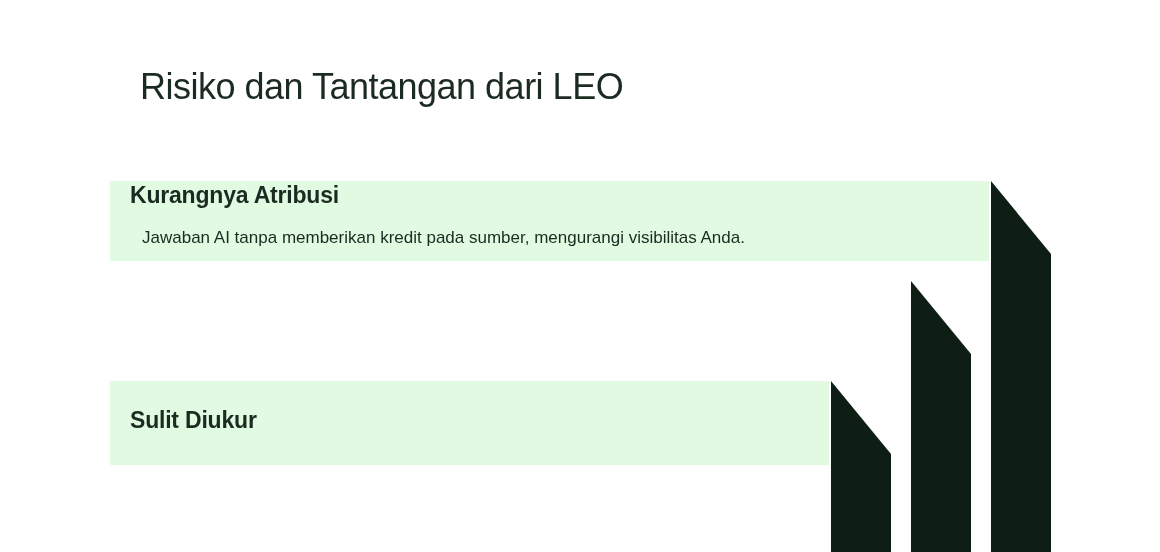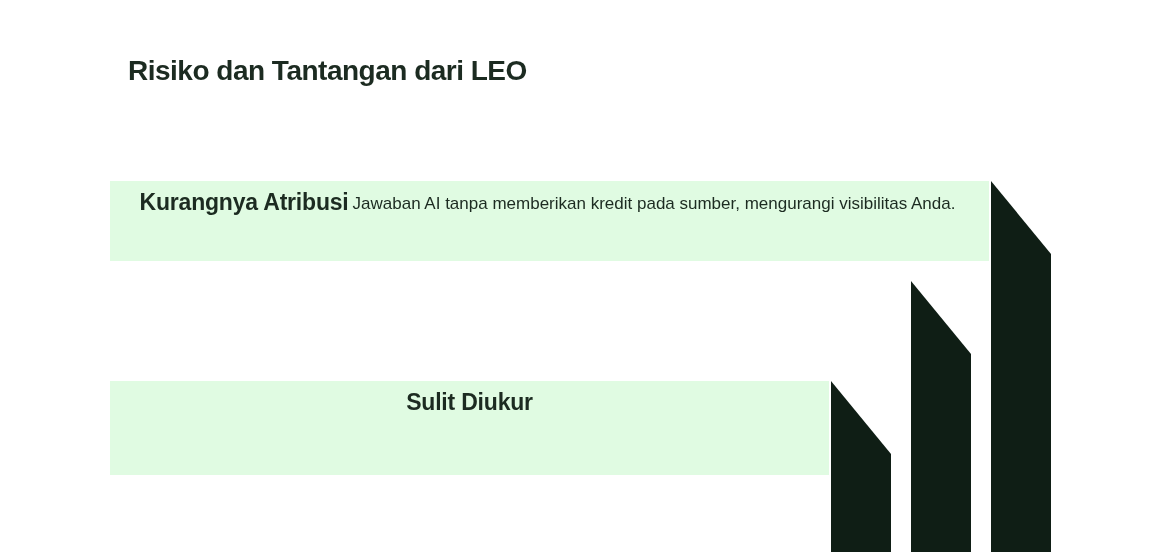--- a/index.html
+++ b/index.html
@@ -10,54 +10,54 @@
   }
   .page {
     position: relative;
     width: 1160px; height: 552px;
     overflow: hidden;
     background: var(--background, #ffffff);
   }
   .page-title {
     position: absolute;
     left: 128px; top: 57px;
-    margin: 0;
-    font-size: 28px;
-    font-weight: 700;
+    margin: 12px;
+    font-size: 36px;
+    font-weight: 400;
     line-height: 1;
     letter-spacing: -0.5px;
     color: var(--text, #1c2b21);
   }
   .card {
     position: absolute;
     left: 110px;
     box-sizing: border-box;
     background: var(--card-bg, #e0fbe2);
     padding: 8px 20px;
     display: flex;
-    flex-direction: row;
+    flex-direction: column;
     justify-content: center;
     color: var(--text, #1c2b21);
   }
   .card-heading {
     margin: 0 0 5px 0;
     font-size: 23px;
     font-weight: 700;
     line-height: 1.2;
     letter-spacing: -0.2px;
   }
   .card-body {
-    margin: 4px;
+    margin: 12px;
     font-size: 17px;
     line-height: 1.25;
     max-width: 705px;
   }
   .card-1 { top: 181px; width: 879px; height: 80px; }
   .card-2 { top: 281px; width: 799px; height: 80px; }
-  .card-3 { top: 381px; width: 719px; height: 94px; }
+  .card-3 { top: 381px; width: 719px; height: 84px; }
 
   
   .decor-bar {
     position: absolute;
     width: 60px;
     background: var(--dark, #0f1e15);
     clip-path: polygon(0 0, 100% 73px, 100% 100%, 0 100%);
   }
   .bar-1 { left: 991px; top: 181px; height: 371px; }
   .bar-2 { left: 911px; top: 281px; height: 271px; }

